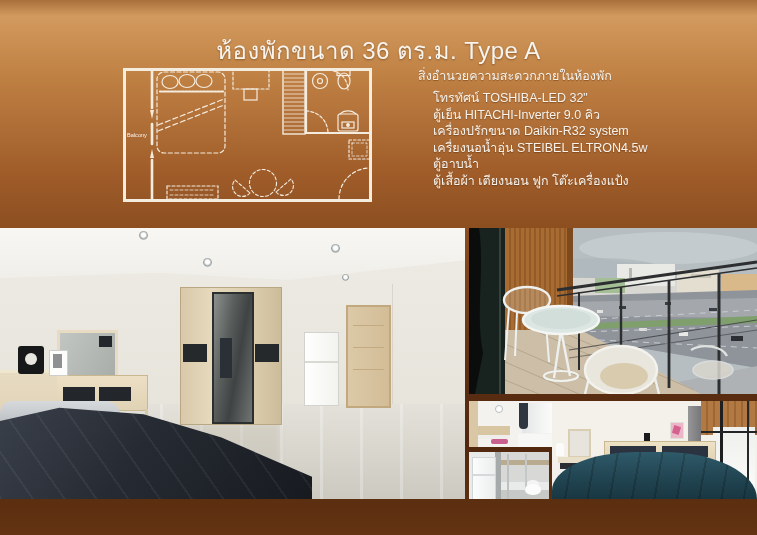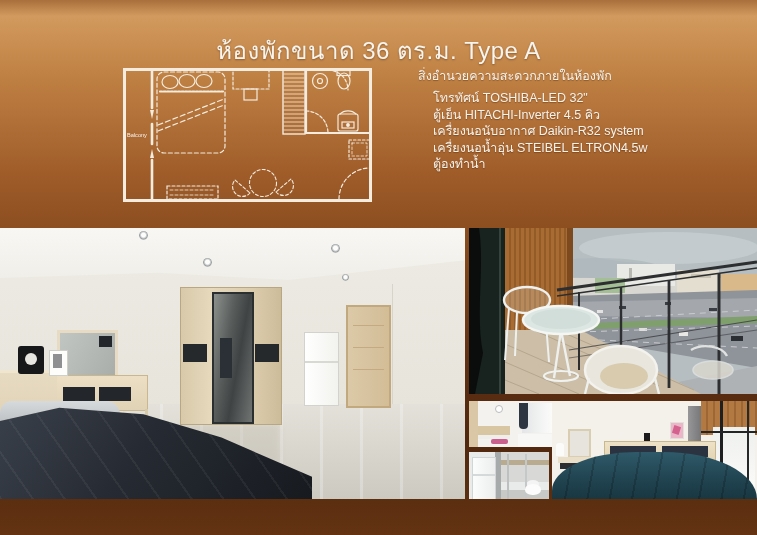--- a/index.html
+++ b/index.html
@@ -172,24 +172,25 @@
       <path d="M127 125 A 9.5 9.5 0 1 1 112 112 Z"></path>
       <path d="M153 124 A 9.5 9.5 0 1 0 168 111 Z"></path>
     </g>
 
     <path d="M216 131 A 31 31 0 0 1 247 100" stroke-dasharray="3.5 2.5"></path>
   </svg>
 
   <div class="fac-heading">สิ่งอำนวยความสะดวกภายในห้องพัก</div>
   <div class="fac-list">
     <div class="fac-item">โทรทัศน์ TOSHIBA-LED 32"</div>
-    <div class="fac-item">ตู้เย็น HITACHI-Inverter 4.5 คิว</div>
-    <div class="fac-item">เครื่ยงนอนับอากาศ Daikin-R32 system</div>
+    <div class="fac-item">ตู้เย็น HITACHI-Inverter 9.0 คิว</div>
+    <div class="fac-item">เครื่องปรักขนาด Daikin-R32 system</div>
     <div class="fac-item">เครื่ยงนอน้ำอุ่น STEIBEL ELTRON4.5w</div>
-    <div class="fac-item">ตู้องทำน้ำ</div>
+    <div class="fac-item">ตู้อาบน้ำ</div>
+    <div class="fac-item">ตู้เสื้อผ้า เตียงนอน ฟูก โต๊ะเครื่องแป้ง</div>
   </div>
 
   <div class="photo p-main">
     <div class="abs mb-wall"></div>
     <div class="abs mb-floor"></div>
     <div class="abs mb-ceil"></div>
     <div class="abs spot" style="left:139px;top:3px;"></div>
     <div class="abs spot" style="left:203px;top:30px;"></div>
     <div class="abs spot" style="left:331px;top:16px;"></div>
     <div class="abs spot" style="left:342px;top:46px;width:7px;height:7px;"></div>

